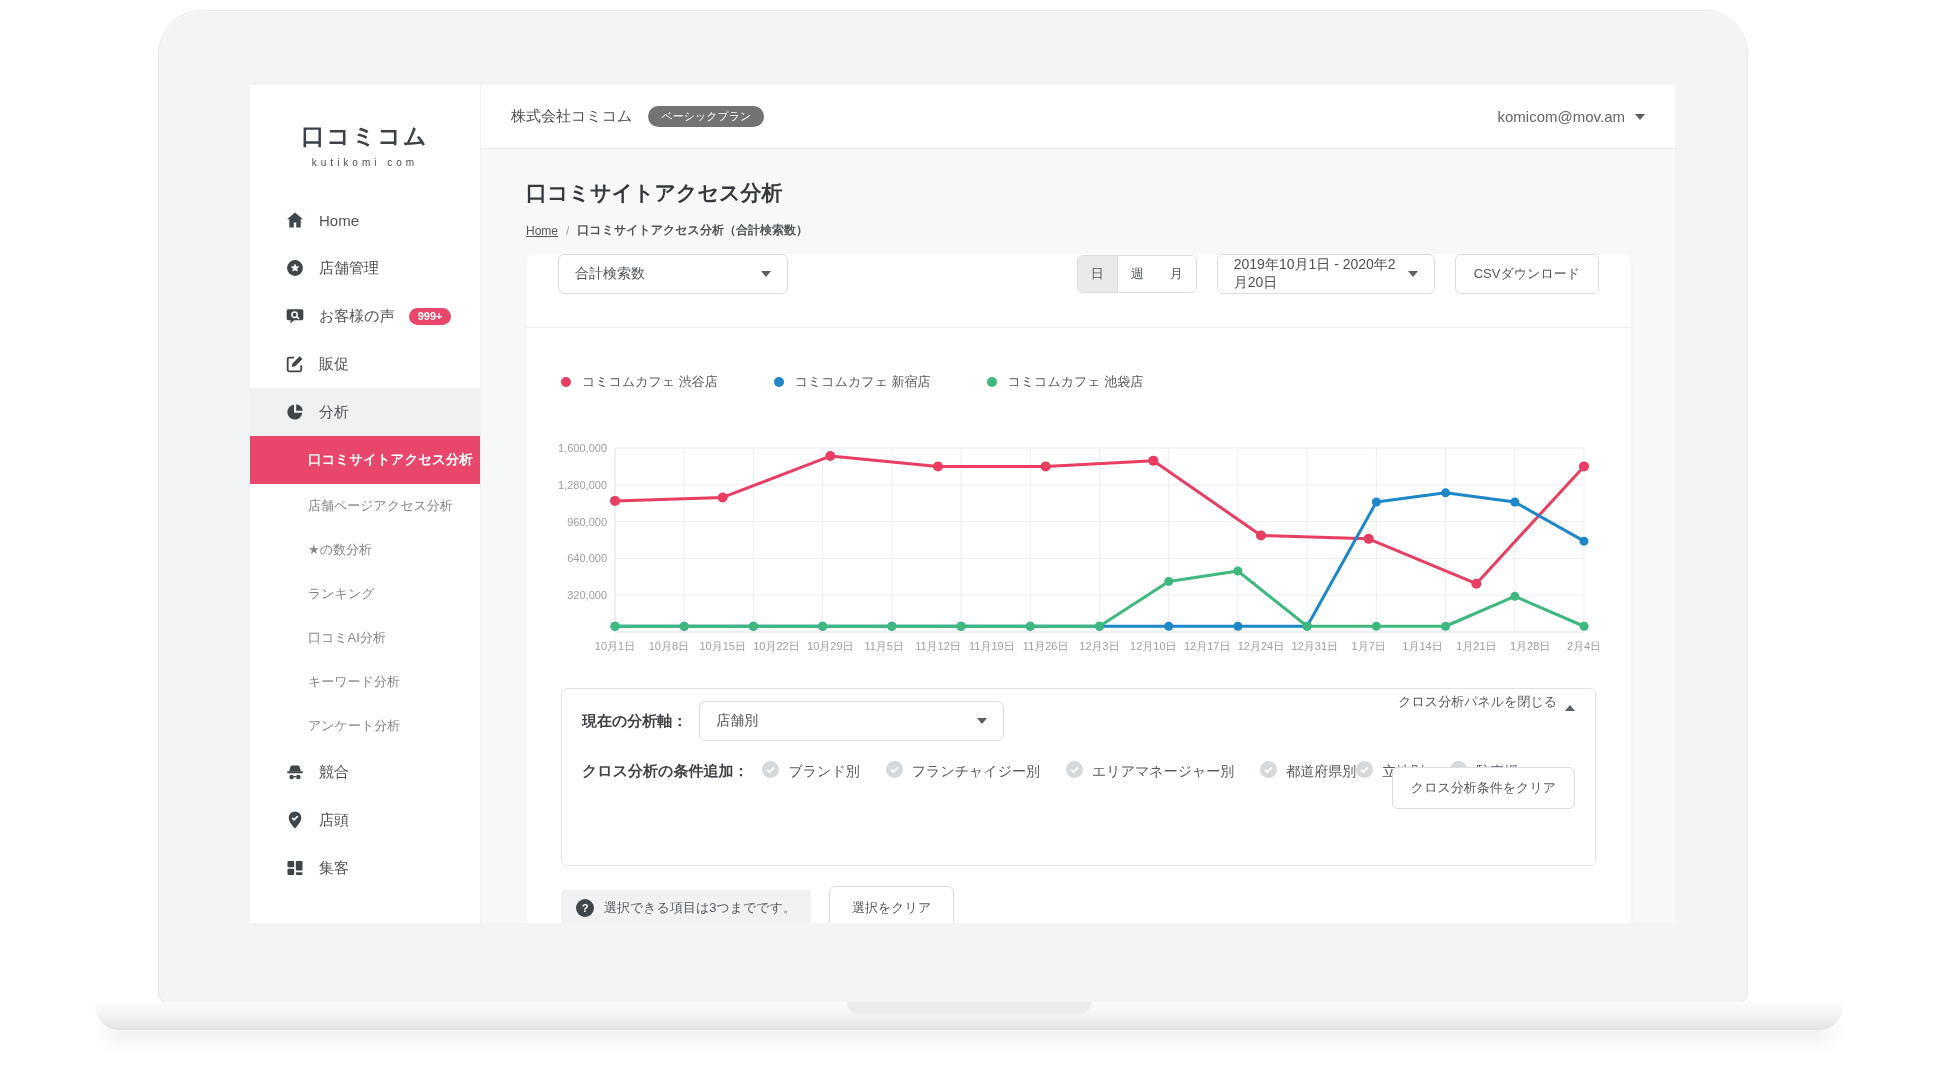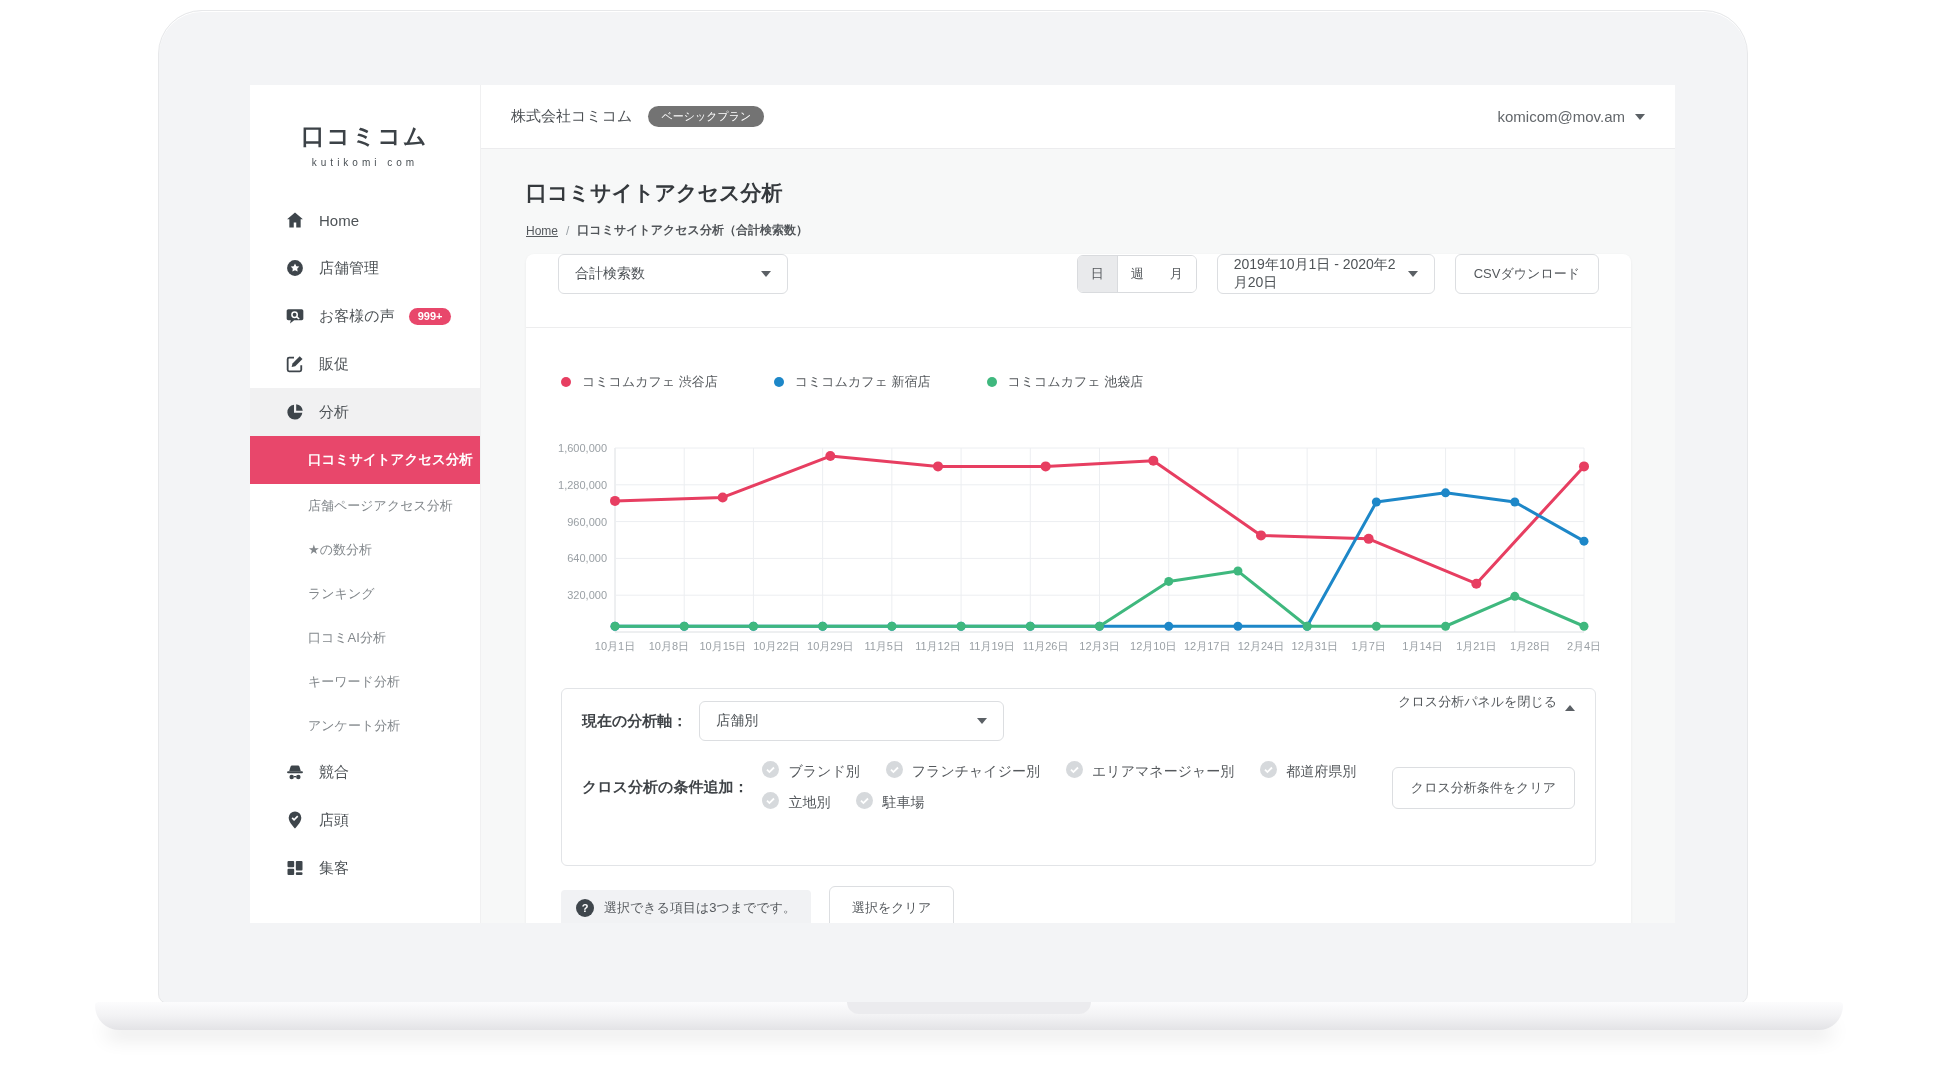--- a/index.html
+++ b/index.html
@@ -82,21 +82,21 @@
   .chart-wrap{margin:50px 32px 0 32px;}
   
   .cross-panel{margin:26px 35px 0 35px;border:1px solid #e2e4e7;border-radius:6px;height:178px;
     position:relative;padding:12px 20px;box-sizing:border-box;}
   .cp-row1{display:flex;align-items:center;gap:12px;}
   .cp-label{font-size:15px;font-weight:bold;color:#3f4347;}
   .axis-select{width:305px;gap:48px;}
   .cp-close{position:absolute;right:20px;top:4px;display:flex;align-items:flex-end;gap:8px;
     font-size:13px;color:#55595d;cursor:pointer;}
   .cp-row2{margin-top:20px;display:flex;align-items:center;gap:14px;}
-  .cond-rows{display:flex;flex-direction:column;gap:10px;}
+  .cond-rows{display:flex;flex-direction:row;}
   .cond-row{display:flex;align-items:center;gap:26px;}
   .cond-item{display:flex;align-items:center;gap:9px;cursor:pointer;}
   .cond-check{width:17px;height:17px;}
   .cond-label{font-size:14px;color:#55595d;}
   .cp-clear{position:absolute;right:20px;top:78px;height:42px;}
   
   .note-row{margin:20px 35px 0 35px;display:flex;align-items:center;gap:18px;}
   .note-pill{background:#f1f2f4;border-radius:4px;height:36px;display:flex;align-items:center;gap:10px;padding:0 15px;}
   .qmark{width:18px;height:18px;border-radius:50%;background:#3f464c;color:#fff;font-size:11px;font-weight:bold;
     display:flex;align-items:center;justify-content:center;}

